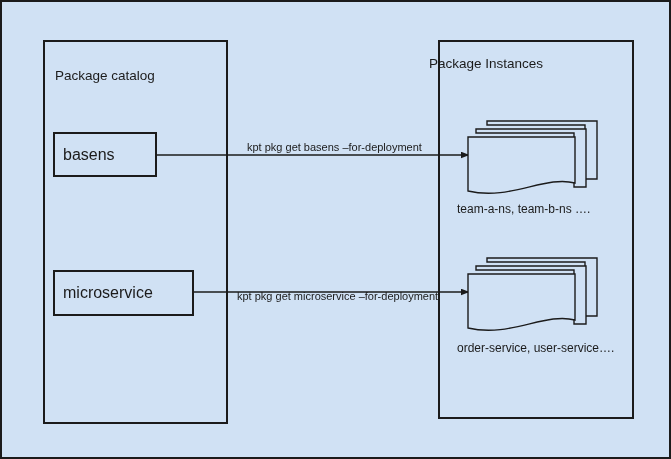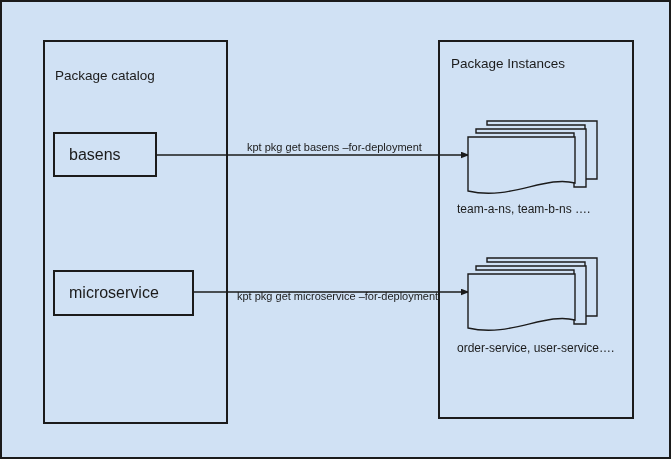--- a/index.html
+++ b/index.html
@@ -36,21 +36,21 @@
     box-sizing: border-box;
     border: 2px solid #1b1b1b;
     background: #d0e1f4;
     display: flex;
     align-items: center;
   }
   .pkg-label {
     font-size: 16px;
     line-height: 18px;
     color: #1b1b1b;
-    padding-left: 14px;
+    padding-left: 8px;
     white-space: nowrap;
   }
   .edge-svg {
     position: absolute;
     left: 0;
     top: 0;
     width: 671px;
     height: 459px;
     overflow: visible;
     pointer-events: none;
@@ -82,21 +82,21 @@
 </style>
 </head>
 <body>
 
 <div id="canvas">
 
   <div class="container-box" style="left:41px; top:38px; width:185px; height:384px;"></div>
   <div class="container-title" style="left:53px; top:54px;margin-top:12px;">Package catalog</div>
 
   <div class="container-box" style="left:436px; top:38px; width:196px; height:379px;"></div>
-  <div class="container-title" style="left:449px; top:54px;">Package Instances</div>
+  <div class="container-title" style="left:427px; top:54px;">Package Instances</div>
 
   <div class="pkg-box" style="left:51px; top:130px; width:104px; height:45px;">
     <span class="pkg-label">basens</span>
   </div>
 
   <div class="pkg-box" style="left:51px; top:268px; width:141px; height:46px;">
     <span class="pkg-label">microservice</span>
   </div>
 
   <svg class="edge-svg">

